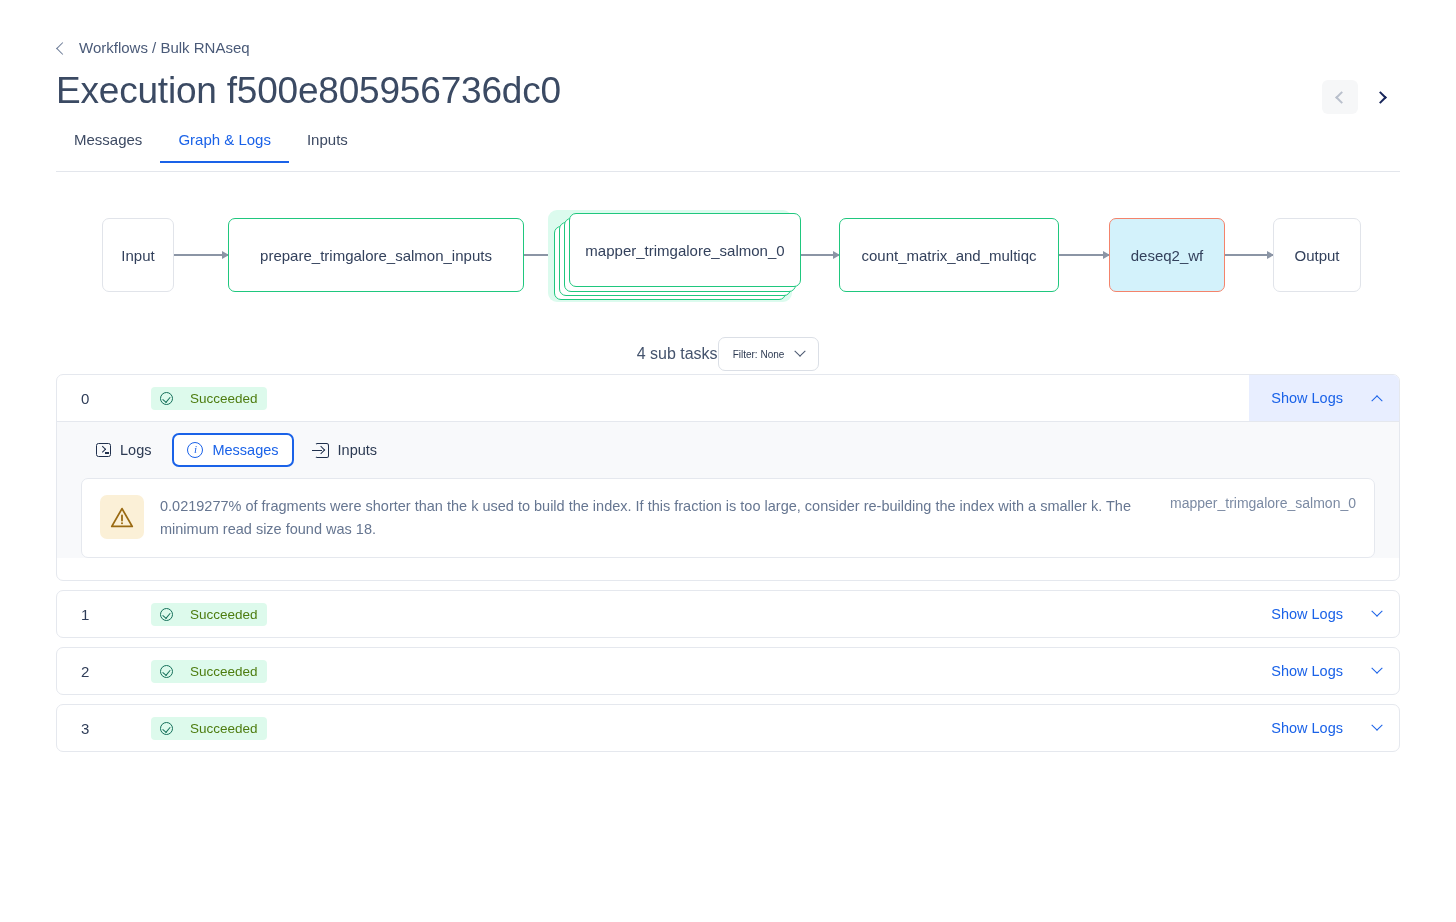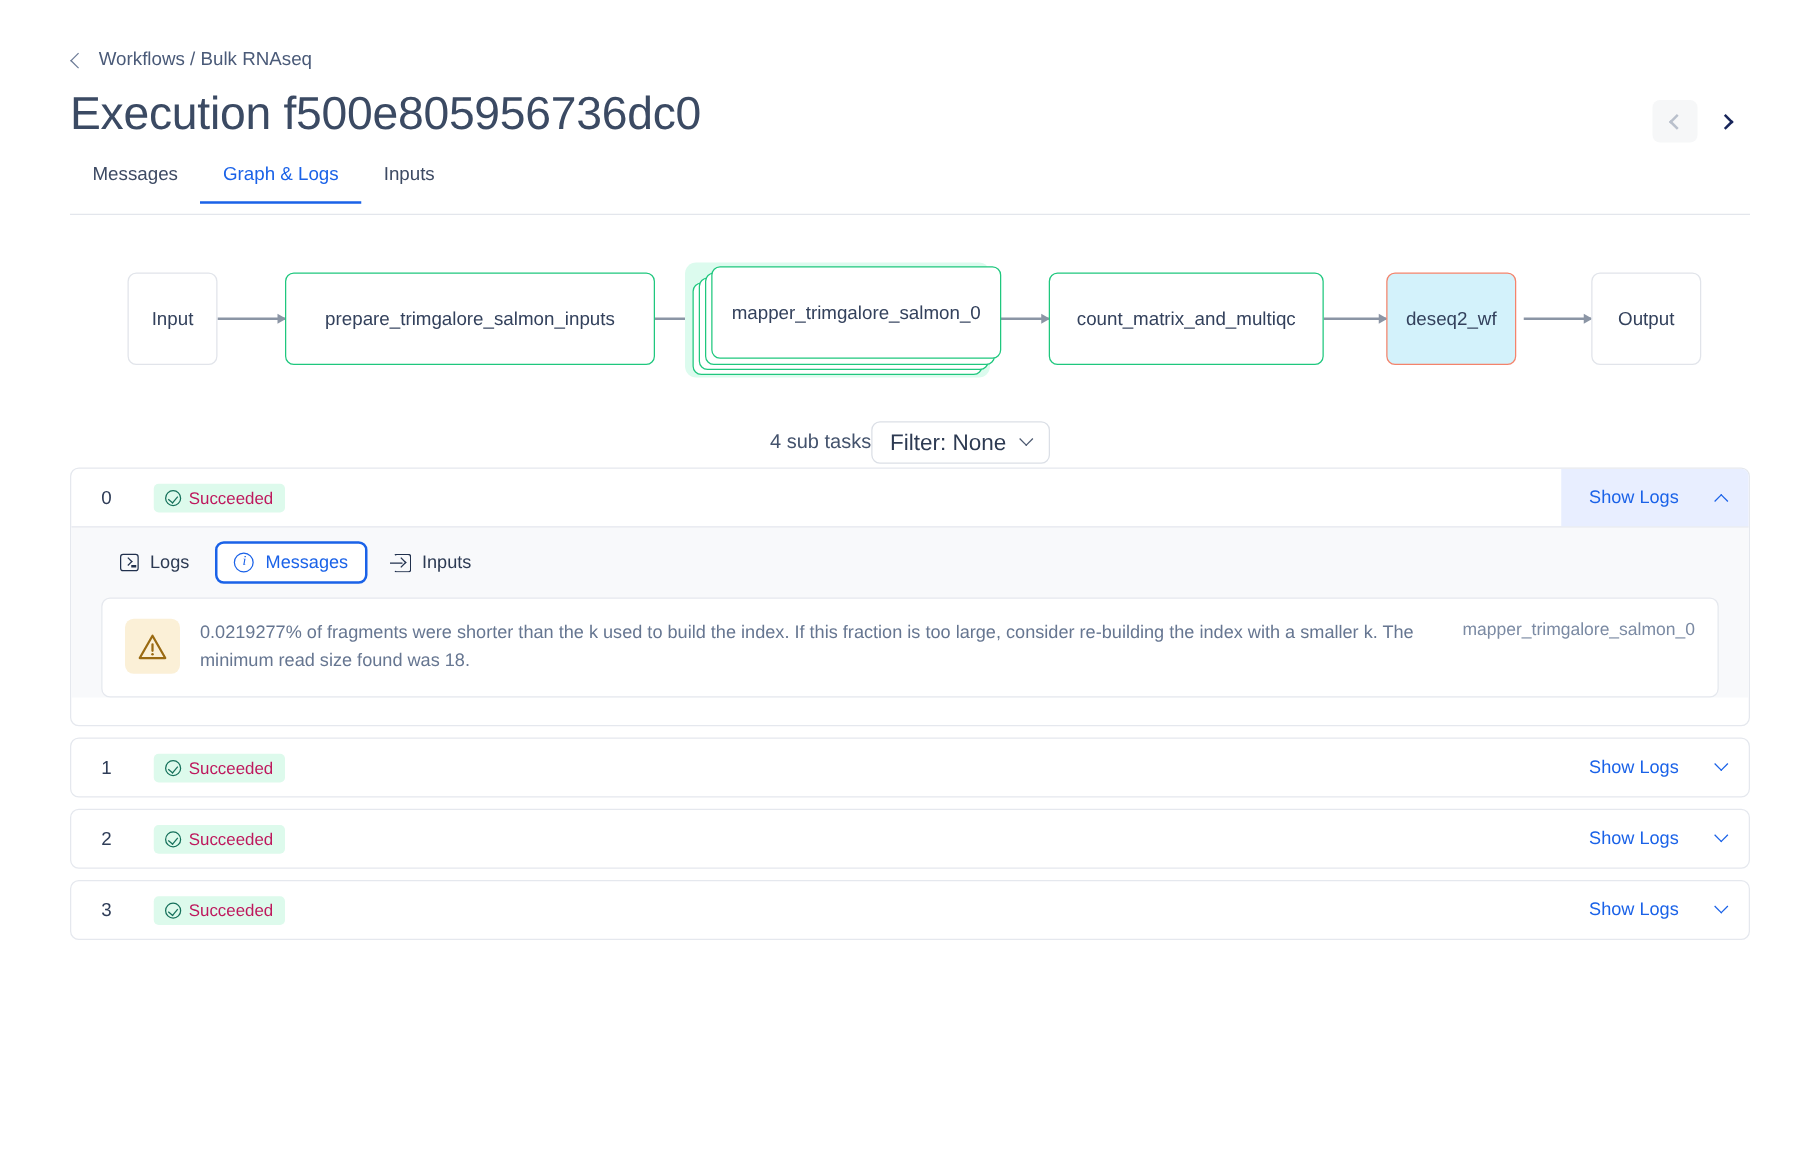--- a/index.html
+++ b/index.html
@@ -196,21 +196,21 @@
     justify-content: center;
   }
   .subtasks-title { font-size: 16px; color: #44536d; }
   .filter-btn {
     height: 34px;
     padding: 0 14px;
     border: 1px solid #dbdfe6;
     border-radius: 7px;
     background: #fff;
     display: flex; align-items: center; gap: 12px;
-    font-size: 18px; color: #2d3a52;
+    font-size: 10px; color: #2d3a52;
     cursor: pointer;
   }
   .chev-down {
     display: inline-block;
     width: 8px; height: 8px;
     border-right: 1.7px solid #4b5870;
     border-bottom: 1.7px solid #4b5870;
     transform: rotate(45deg) translate(-2px,-2px);
   }
 
@@ -236,27 +236,28 @@
     padding-left: 24px;
   }
   .task-idx {
     width: 42px;
     font-size: 15px;
     color: #2f3d58;
   }
   .badge {
     display: inline-flex;
     align-items: center;
-    gap: 6px;
+    gap: 17px;
     background: #ddfaec;
-    color: #be185d;
+    color: #4d7c0f;
     border-radius: 4px;
     height: 23px;
     padding: 0 9px;
     font-size: 13.5px;
+    margin-left: 28px;
   }
   .badge .check {
     width: 13px; height: 13px;
     border: 1.4px solid #15705a;
     border-radius: 50%;
     position: relative;
     display: inline-block;
   }
   .badge .check::after {
     content: "";
@@ -457,21 +458,21 @@
       <div class="stack-card c3"></div>
       <div class="stack-card top">mapper_trimgalore_salmon_0</div>
     </div>
 
     <div class="edge" style="left:733px; width:50px;"></div>
 
     <div class="node ok" style="left:783px; width:220px;">count_matrix_and_multiqc</div>
 
     <div class="edge" style="left:1003px; width:50px;"></div>
 
-    <div class="node err" style="left:1053px; width:104px;">deseq2_wf</div>
+    <div class="node err" style="left:1053px; width:116px;">deseq2_wf</div>
 
     <div class="edge" style="left:1163px; width:54px;"></div>
 
     <div class="node" style="left:1217px; width:88px;">Output</div>
   </div>
 
   <div class="subtasks-head">
     <div class="subtasks-title">4 sub tasks</div>
     <div class="filter-btn">
       <span>Filter: None</span>

